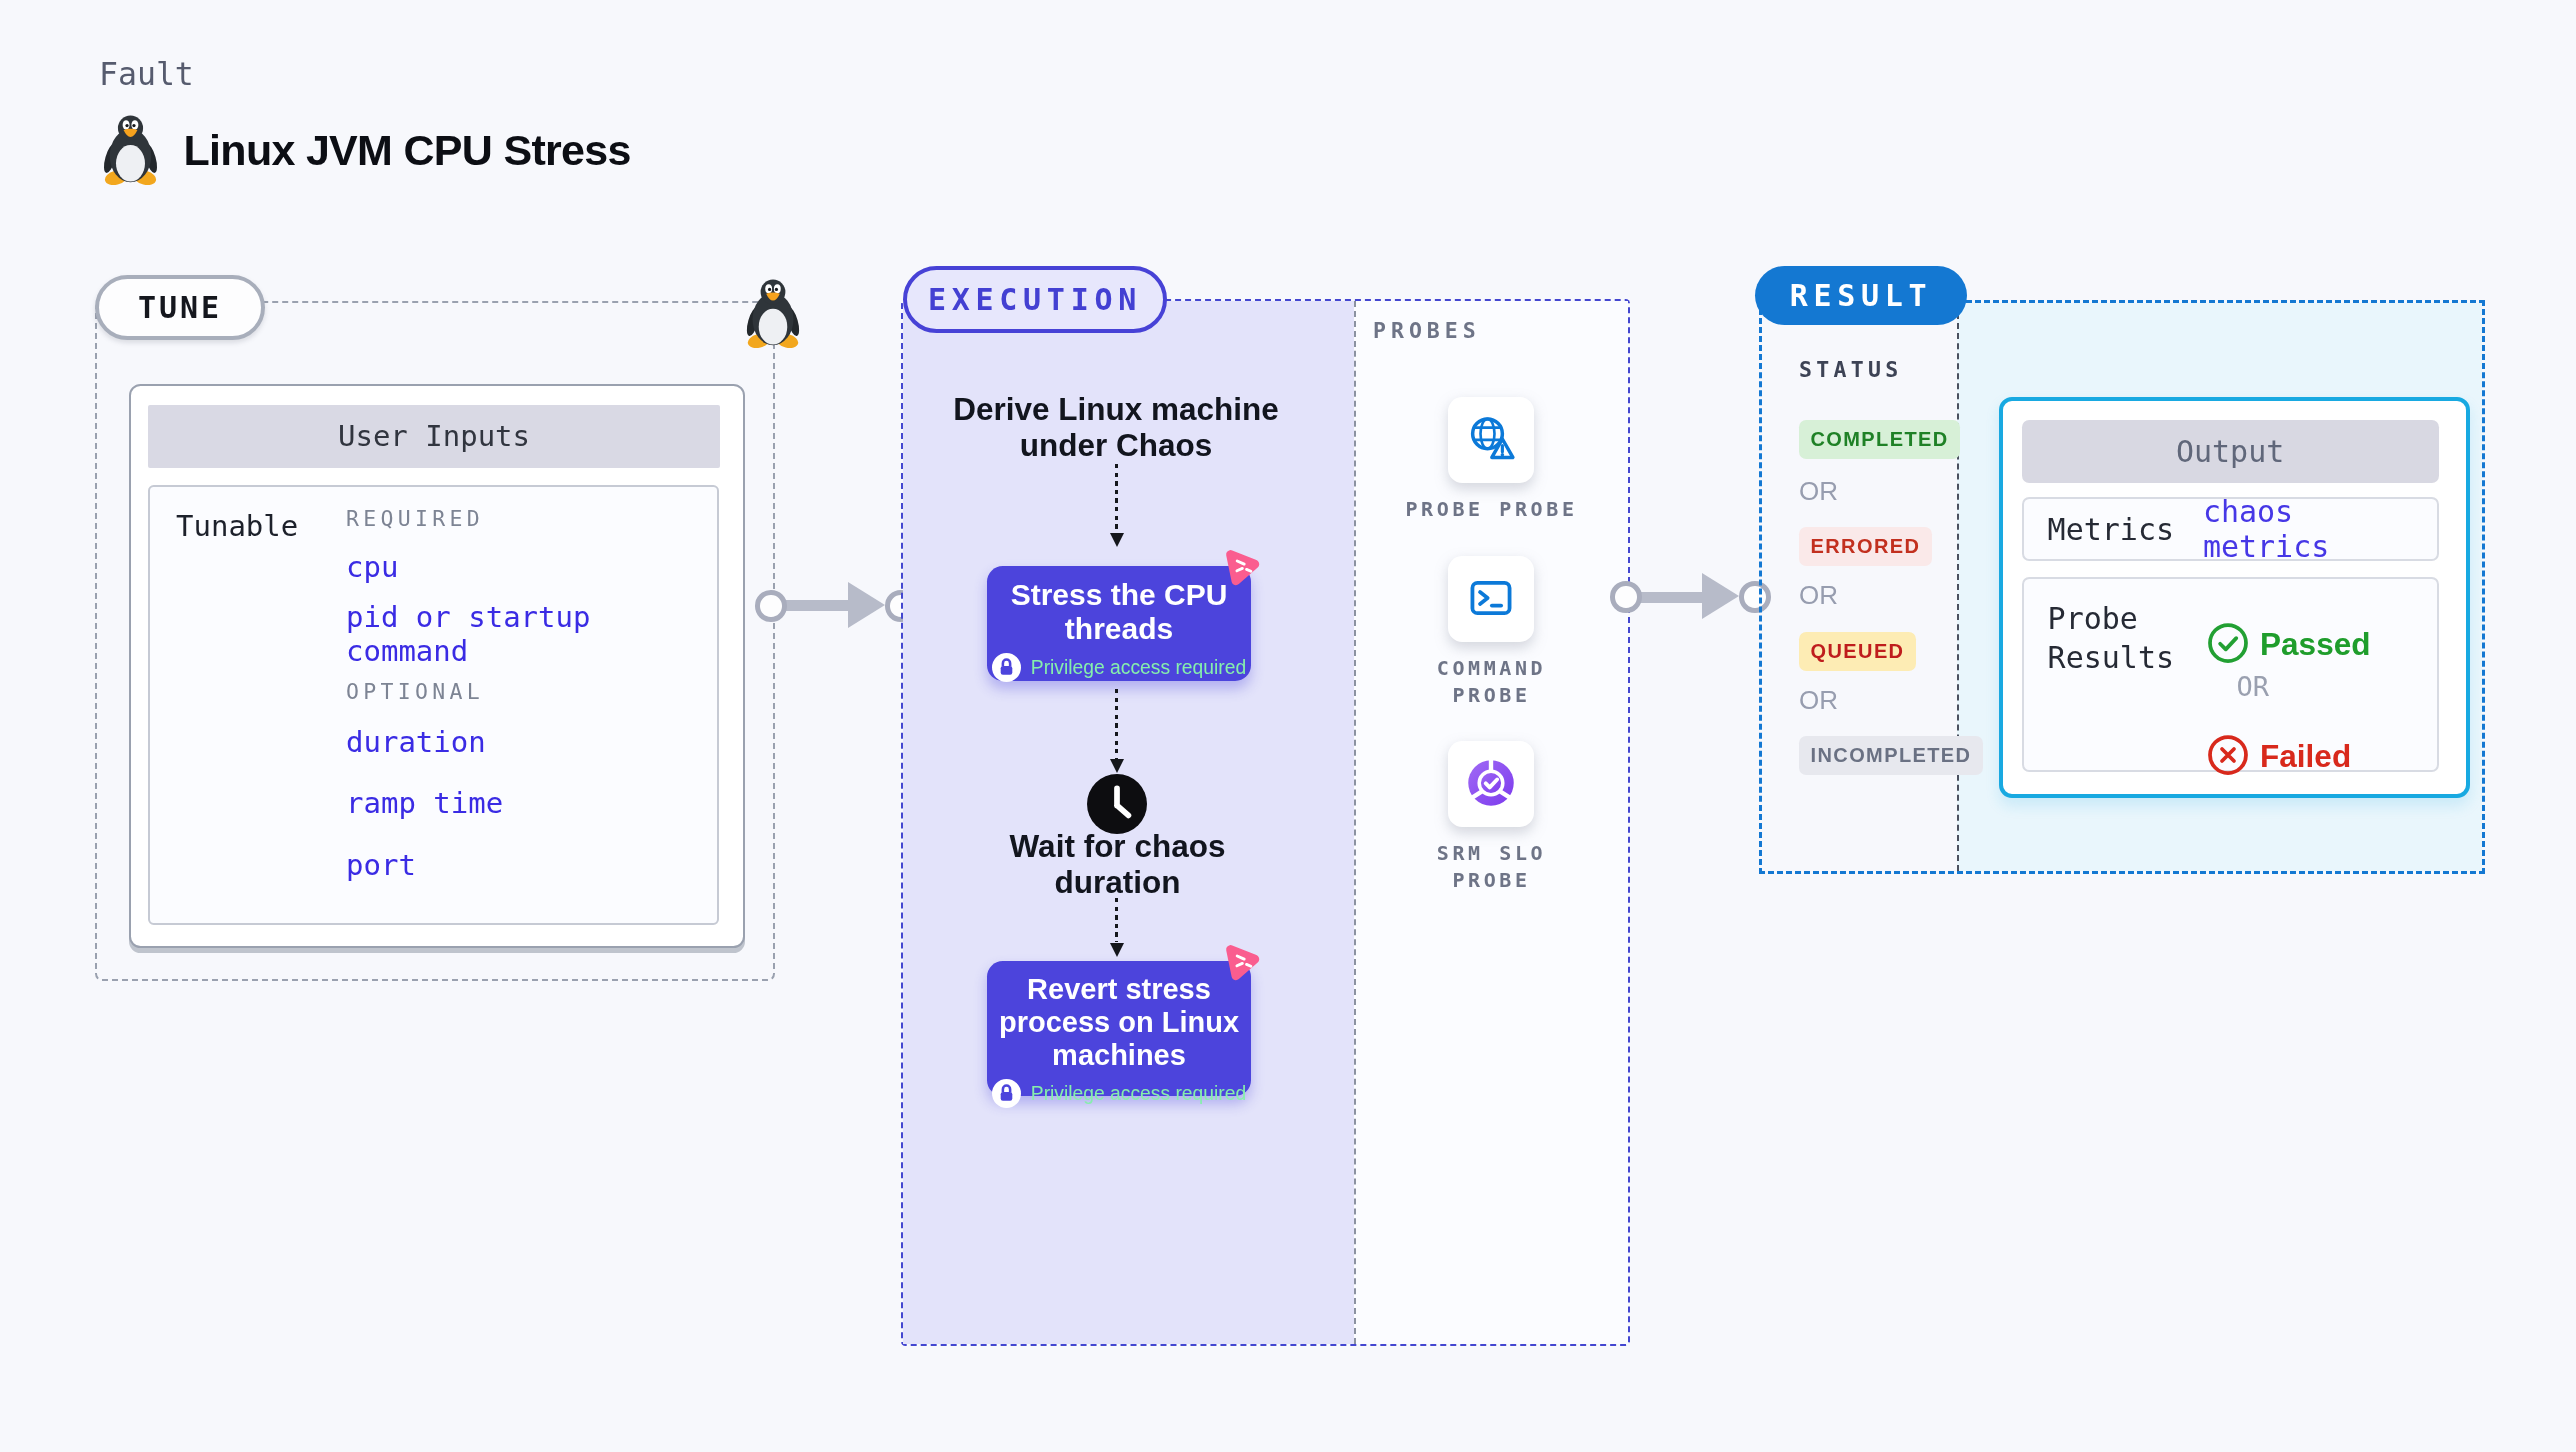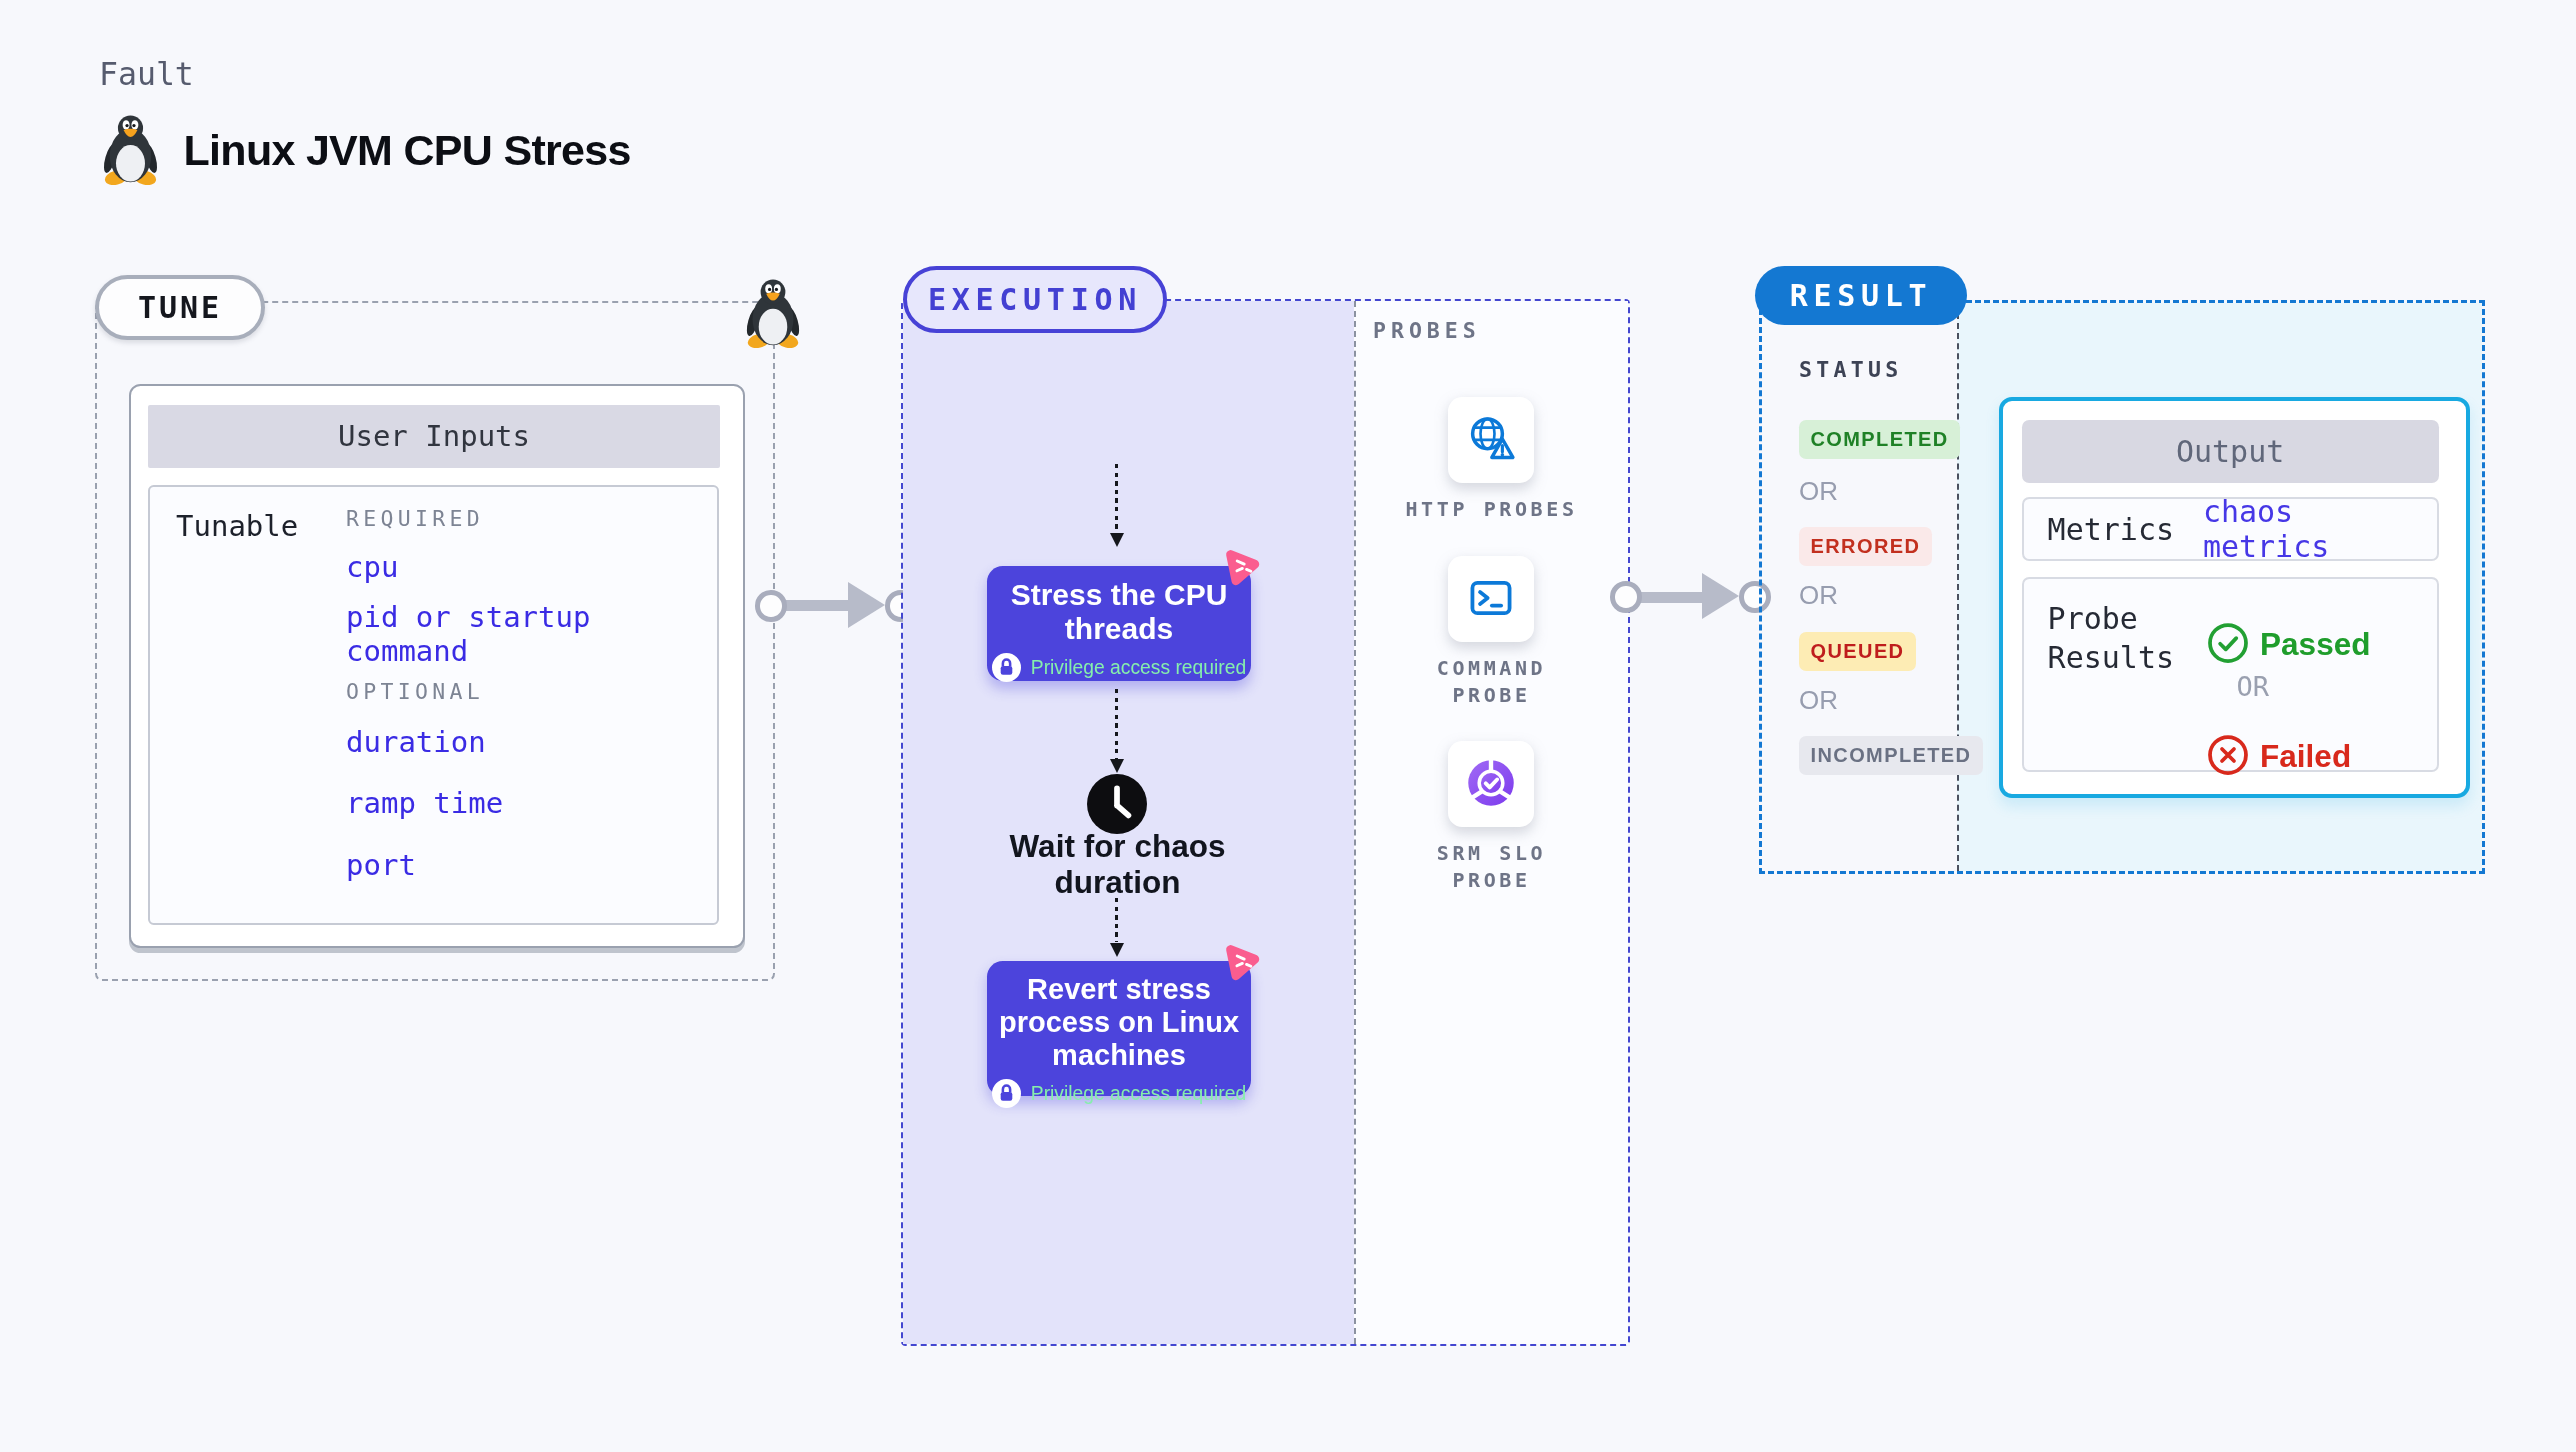--- a/index.html
+++ b/index.html
@@ -156,20 +156,21 @@
     <div class="abs conn-circle" style="left:755px;top:590px;"></div>
     <div class="abs conn-circle" style="left:885px;top:590px;"></div>
   </div>
 
   <div class="abs exec-box">
     <div class="abs exec-lav"></div>
     <div class="abs probes-area"></div>
   </div>
   <div class="abs pill mono exec-pill">EXECUTION</div>
 
+  <div class="abs flow-text derive">Derive Linux machine under Chaos</div>
 
   <div class="abs dotline" style="left:1115px;top:464px;height:69px;"></div>
   <div class="abs dothead" style="left:1110px;top:533px;"></div>
 
   <div class="abs action-box stress-box">
     <div class="ce-logo">
       <svg width="42" height="42" viewBox="0 0 52 52" style="transform:rotate(-8deg);">
         <path d="M14 10 L42 26 L16 43 Z" fill="#fa5d8f" stroke="#fa5d8f" stroke-width="11" stroke-linejoin="round"></path>
         <path d="M21 19 l8 5" stroke="#ffffff" stroke-width="3.6" stroke-linecap="round"></path>
         <path d="M19 31 l7 -2" stroke="#ffffff" stroke-width="3.6" stroke-linecap="round"></path>
@@ -232,21 +233,21 @@
       <svg width="56" height="56" viewBox="0 0 64 64">
         <circle cx="28" cy="26" r="17" fill="none" stroke="#0c79d8" stroke-width="4"></circle>
         <ellipse cx="28" cy="26" rx="8" ry="17" fill="none" stroke="#0c79d8" stroke-width="3"></ellipse>
         <path d="M12.5 19 h31 M12.5 33 h31" stroke="#0c79d8" stroke-width="3" fill="none"></path>
         <path d="M45 32 L57 53 H33 Z" fill="#ffffff" stroke="#0c79d8" stroke-width="4" stroke-linejoin="round"></path>
         <path d="M45 39.5 v7" stroke="#0c79d8" stroke-width="3.6" stroke-linecap="round"></path>
         <circle cx="45" cy="50" r="2" fill="#0c79d8"></circle>
       </svg>
     </span>
   </div>
-  <div class="abs probe-label mono" style="top:496px;">HTTP PROBES</div>
+  <div class="abs probe-label mono" style="top:496px;">PROBE PROBE</div>
 
   <div class="abs probe-card" style="left:1448px;top:556px;">
     <span>
       <svg width="54" height="54" viewBox="0 0 64 64">
         <rect x="10" y="14" width="44" height="36" rx="6" fill="none" stroke="#0c79d8" stroke-width="4.5"></rect>
         <path d="M19 25 l9 7 l-9 7" fill="none" stroke="#0c79d8" stroke-width="4.5" stroke-linecap="round" stroke-linejoin="round"></path>
         <path d="M33 41 h11" stroke="#0c79d8" stroke-width="4.5" stroke-linecap="round"></path>
       </svg>
     </span>
   </div>

